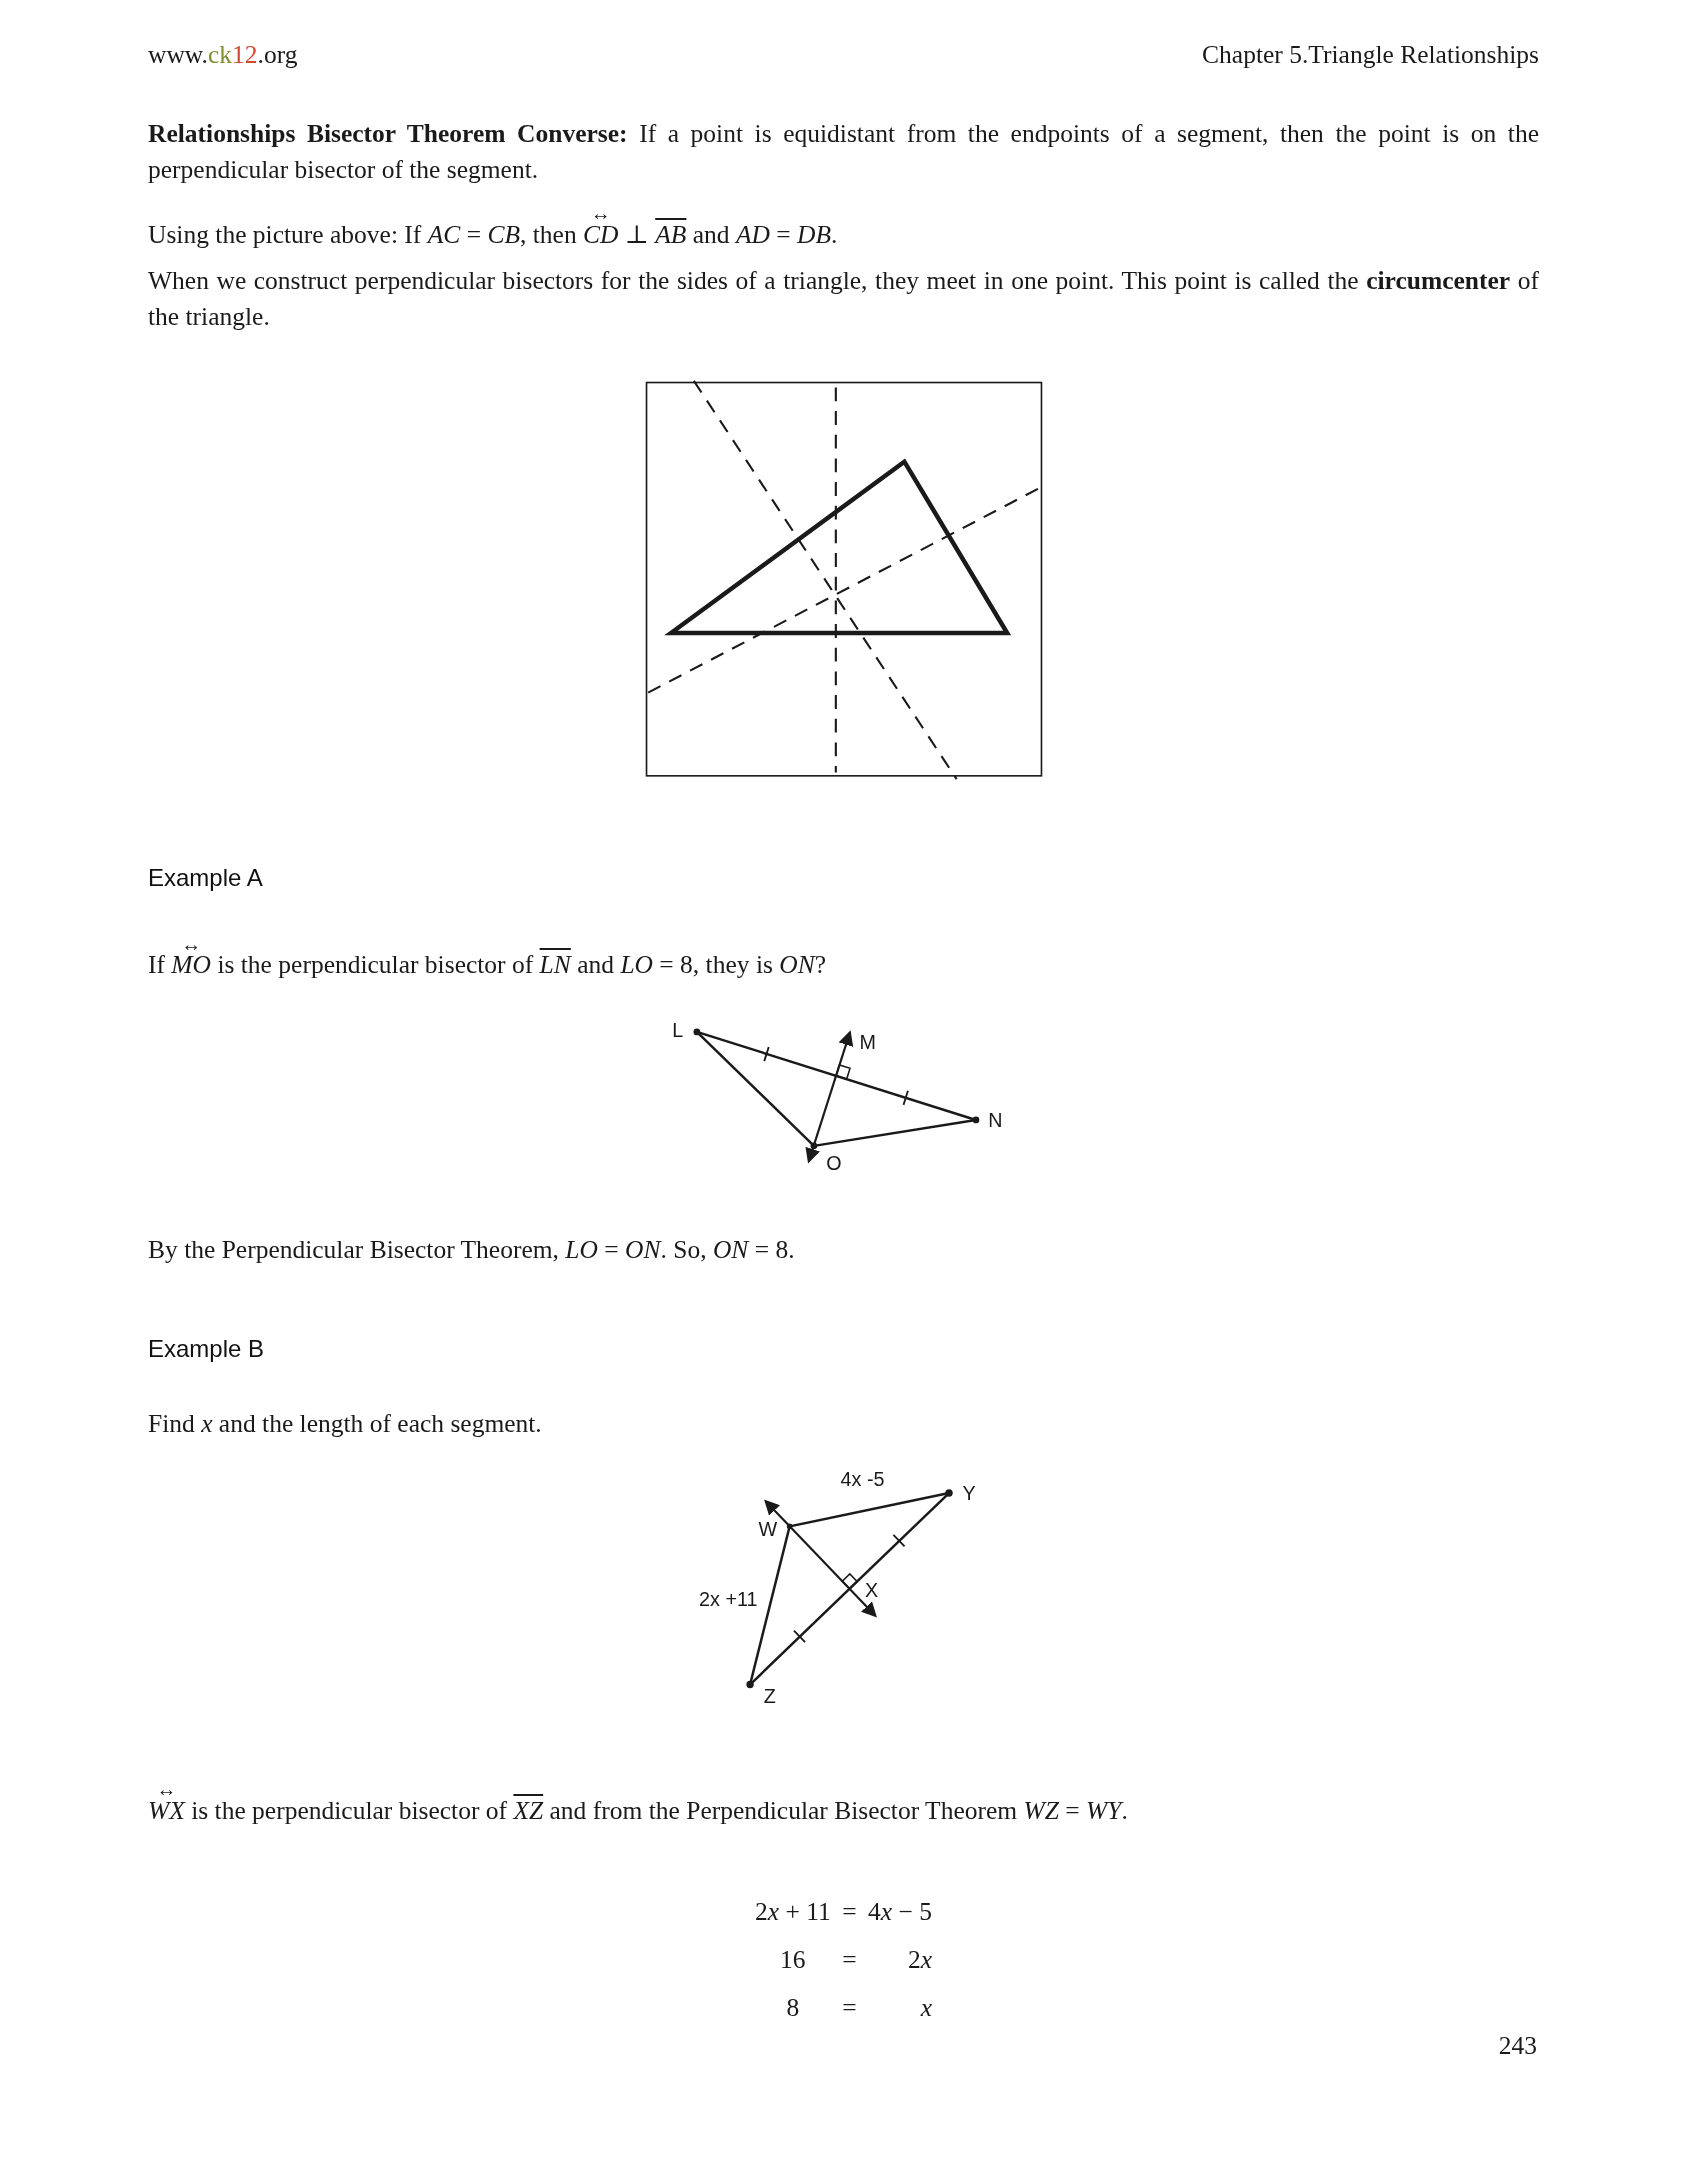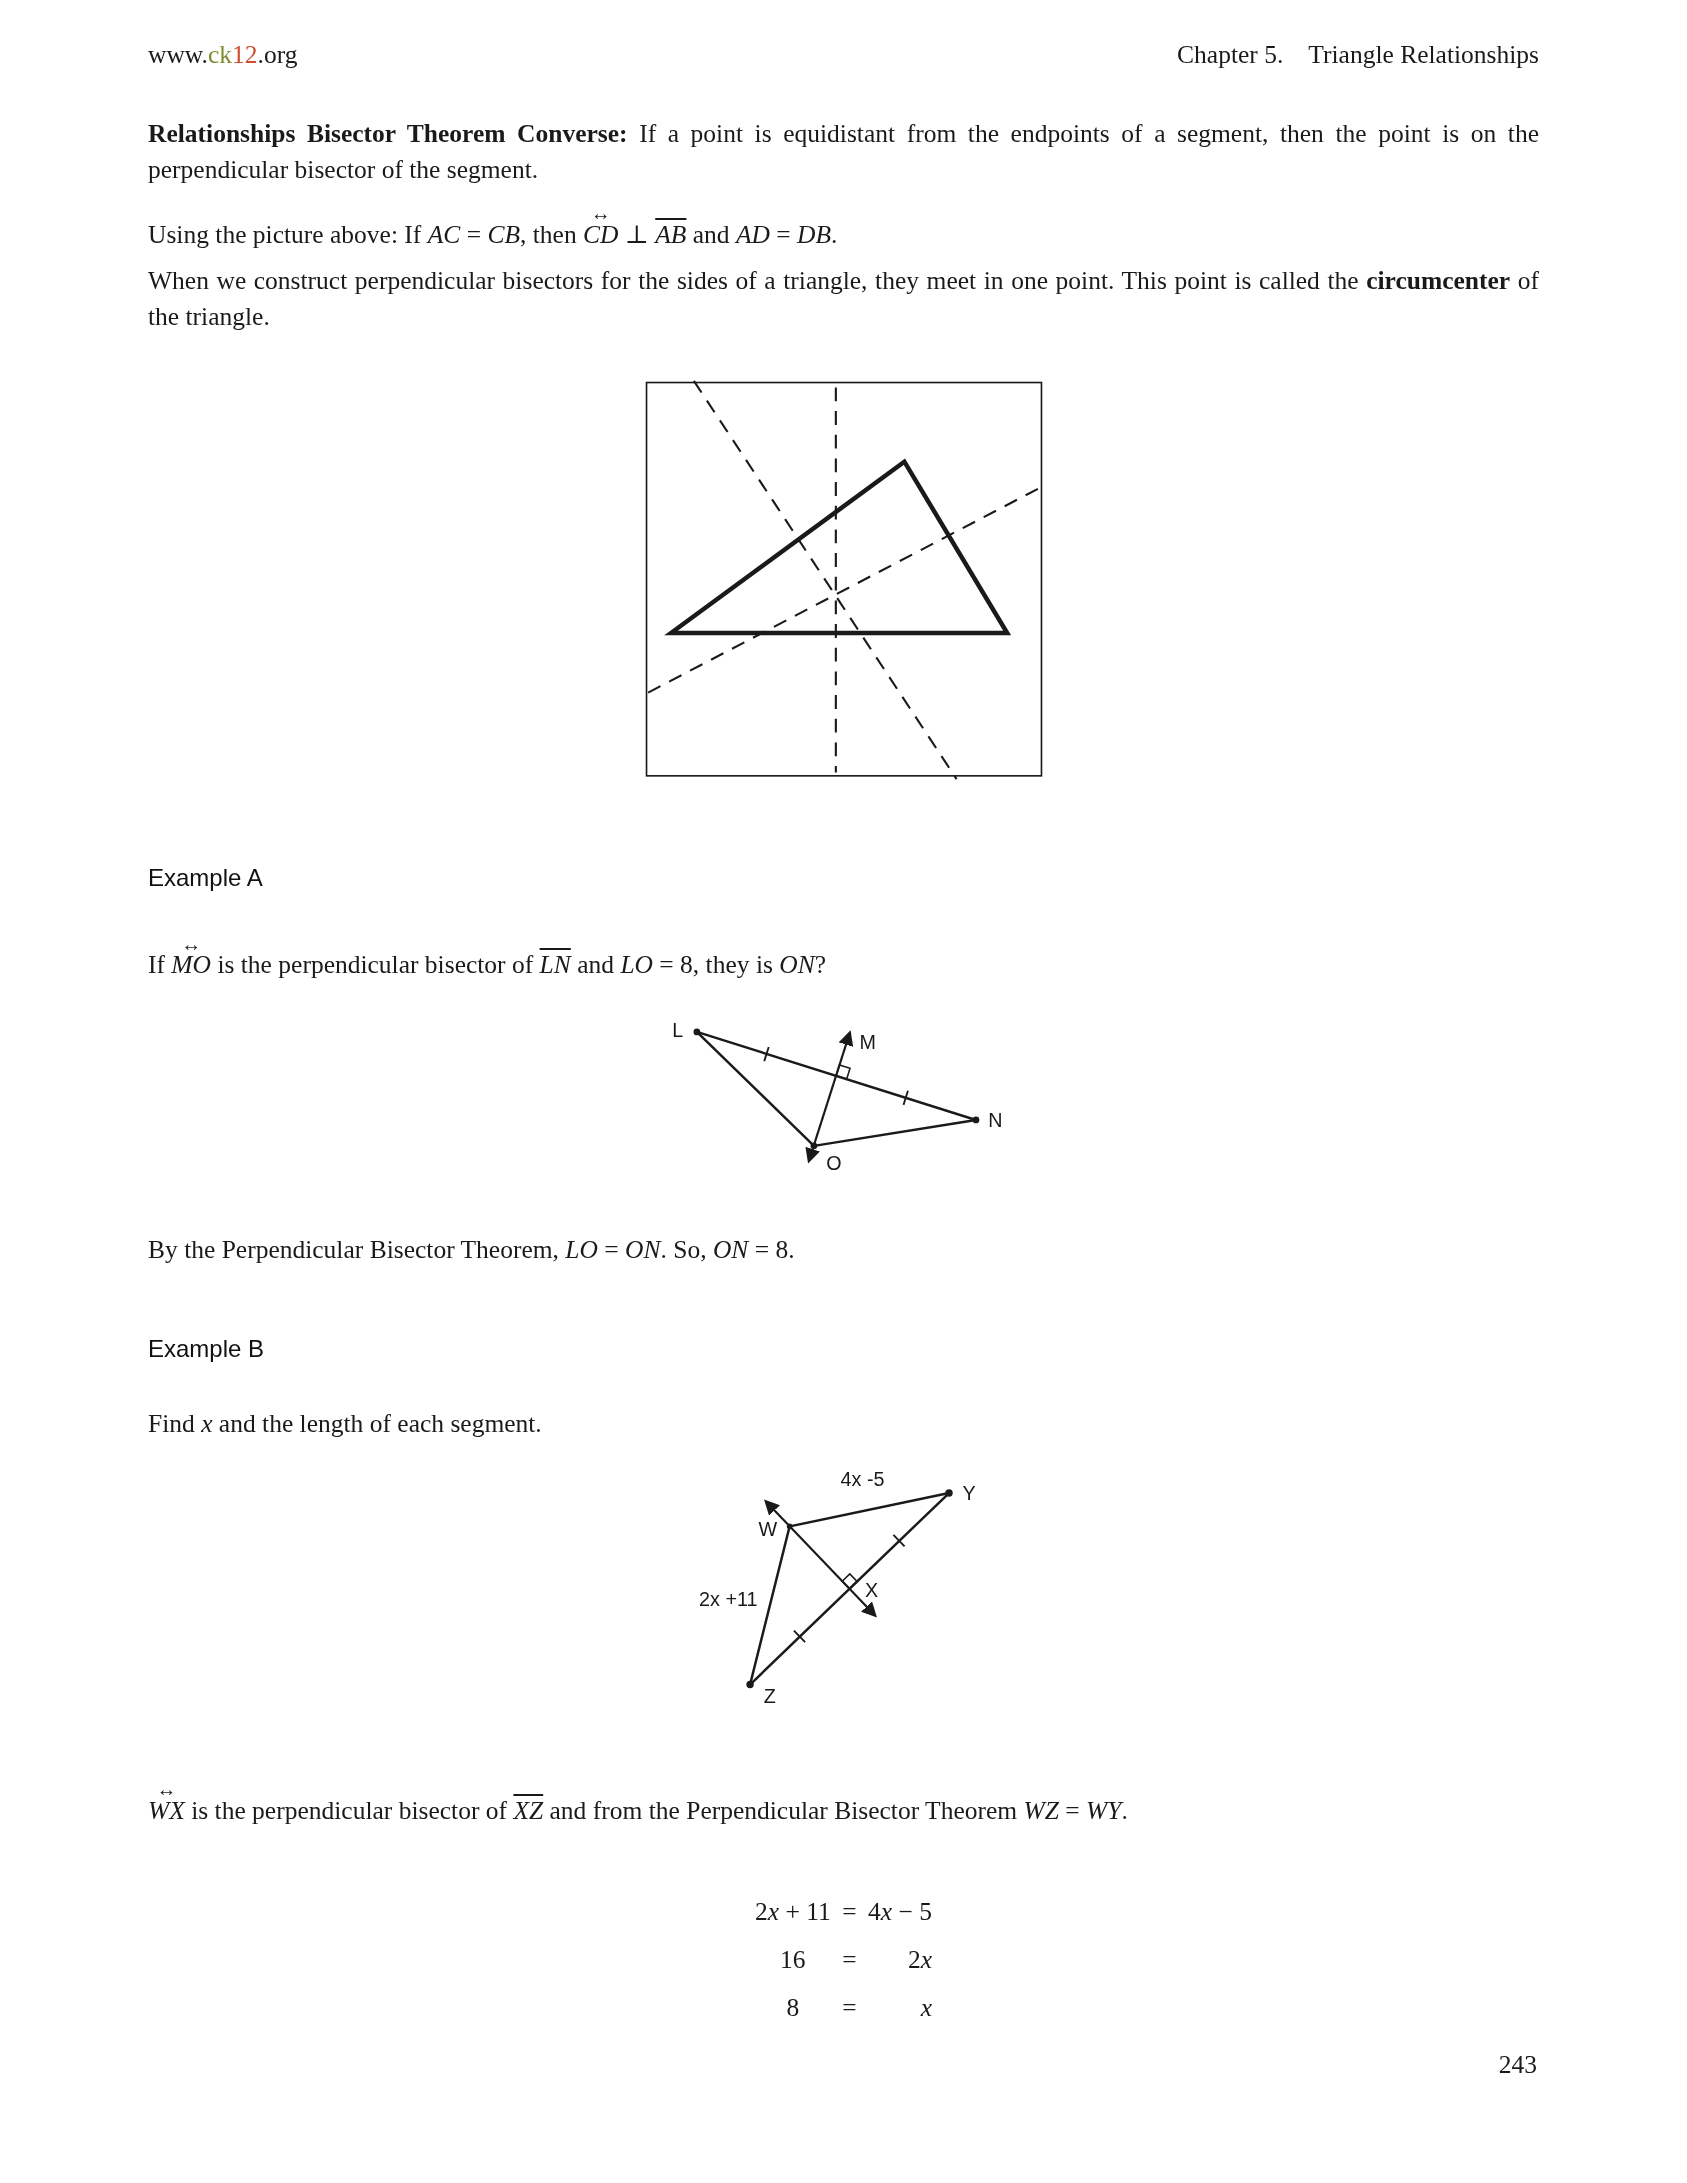--- a/index.html
+++ b/index.html
@@ -17,21 +17,21 @@
   }
 
   
   .page-header {
     display: flex;
     justify-content: space-between;
     align-items: baseline;
     font-size: 25.5px;
   }
   .url { text-decoration: none; color: #1a1a1a; cursor: pointer; }
-  .chapter-label { margin-right: 25px; }
+  .chapter-label { }
 
   
   .body-text {
     font-size: 25.5px;
     line-height: 1.42;
     text-align: justify;
     margin: 0;
   }
   .p-intro1 { margin-top: 46px; }
   .p-intro2 { margin-top: 20px; padding-top: 8.2px; }
@@ -95,21 +95,21 @@
     font-size: 25.5px;
     align-items: baseline;
   }
   .eq-l { text-align: center; }
   .eq-s { text-align: center; }
   .eq-r { text-align: right; }
 
   .page-number {
     position: absolute;
     right: 150px;
-    bottom: 33px;
+    bottom: 52px;
     font-size: 25.5px;
   }
 </style>
 </head>
 <body>
 
 <div class="page">
 
   <header class="page-header">
     <a class="url">

